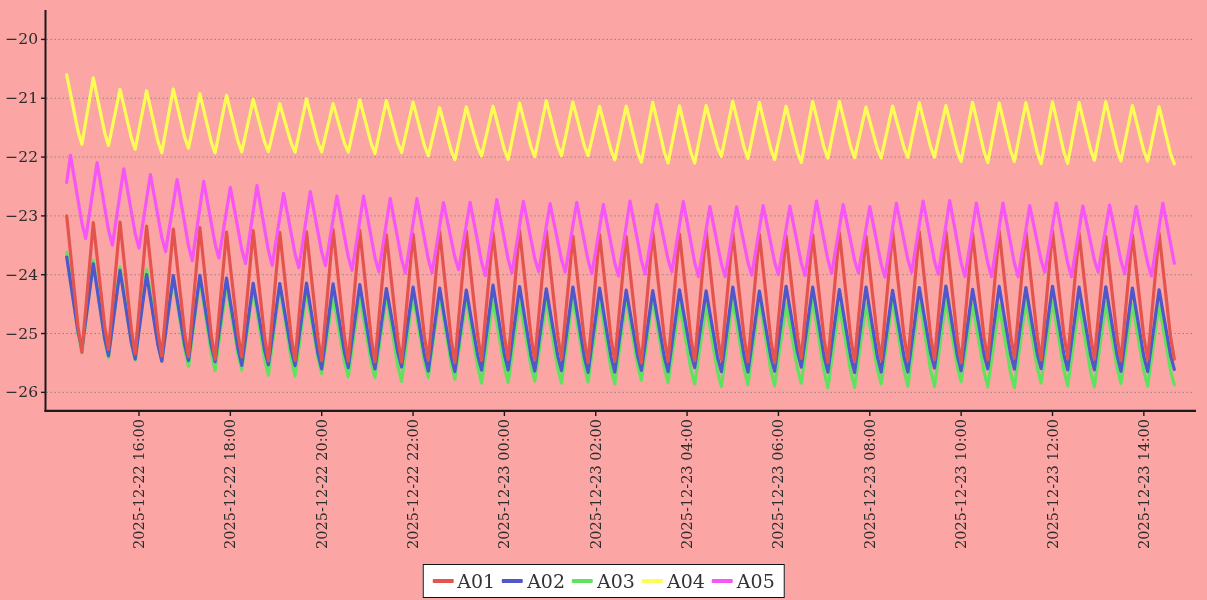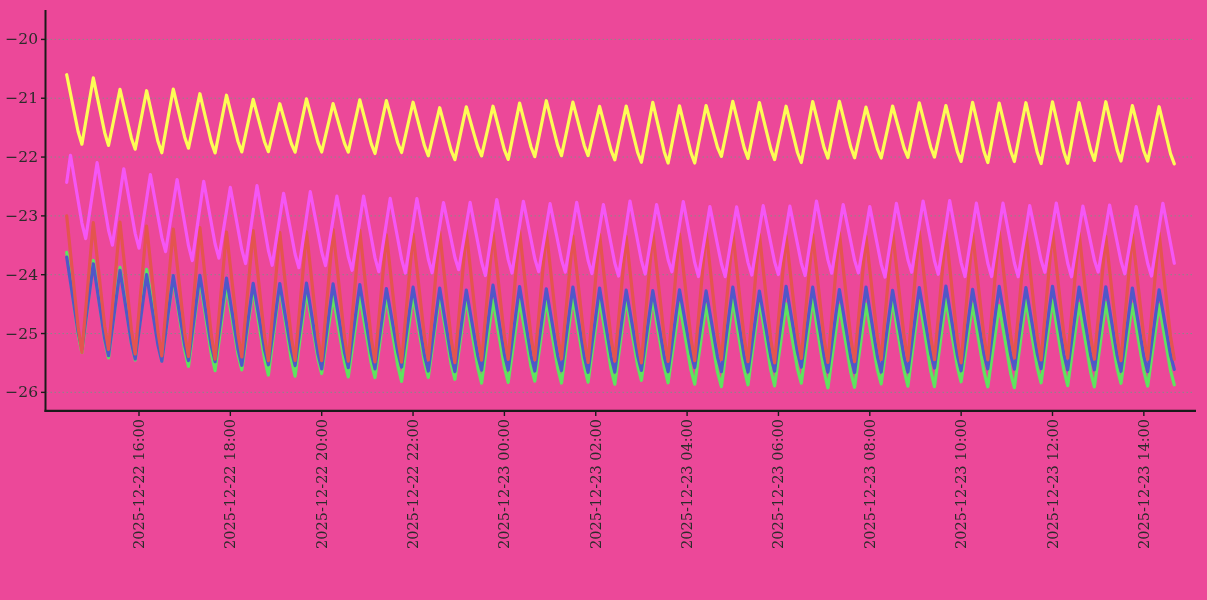--- a/index.html
+++ b/index.html
@@ -1,17 +1,17 @@
 <!DOCTYPE html>
 <html><head>
 <meta charset="utf-8">
 <style>
   html,body { margin:0; padding:0; background:#ffffff; }
   .canvas {
-    position:relative; width:1207px; height:600px; background:#ec4899;
+    position:relative; width:1207px; height:600px; background:#fca5a5;
     font-family:"DejaVu Serif", serif; overflow:hidden;
   }
   svg { position:absolute; left:0; top:0; }
   .ylab { font-family:"DejaVu Serif", serif; font-size:15.5px; fill:#2b2b2b; }
   .xlab { font-family:"DejaVu Serif", serif; font-size:14.5px; fill:#2b2b2b; }
   .legend {
     position:absolute; top:564px; left:50%; transform:translateX(-50%);
     display:flex; align-items:center; gap:7px;
     border:1.6px solid #111; background:#ffffff;
     padding:3px 9px; height:26px; box-sizing:content-box;
@@ -71,13 +71,35 @@
       <text x="783.4499999999999" y="419" text-anchor="end" class="xlab" transform="rotate(-90 783.4499999999999 419)">2025-12-23 06:00</text>
       <line x1="869.8" y1="412" x2="869.8" y2="416" stroke="#1a1a1a" stroke-width="1.4"></line>
       <text x="874.8" y="419" text-anchor="end" class="xlab" transform="rotate(-90 874.8 419)">2025-12-23 08:00</text>
       <line x1="961.15" y1="412" x2="961.15" y2="416" stroke="#1a1a1a" stroke-width="1.4"></line>
       <text x="966.15" y="419" text-anchor="end" class="xlab" transform="rotate(-90 966.15 419)">2025-12-23 10:00</text>
       <line x1="1052.5" y1="412" x2="1052.5" y2="416" stroke="#1a1a1a" stroke-width="1.4"></line>
       <text x="1057.5" y="419" text-anchor="end" class="xlab" transform="rotate(-90 1057.5 419)">2025-12-23 12:00</text>
       <line x1="1143.85" y1="412" x2="1143.85" y2="416" stroke="#1a1a1a" stroke-width="1.4"></line>
       <text x="1148.85" y="419" text-anchor="end" class="xlab" transform="rotate(-90 1148.85 419)">2025-12-23 14:00</text>
     </svg>
+  <div class="legend" id="legend">
+      <span class="legend-item">
+        <span class="legend-swatch" style="background: rgb(228, 84, 79);"></span>
+        <span>A01</span>
+      </span>
+      <span class="legend-item">
+        <span class="legend-swatch" style="background: rgb(80, 87, 200);"></span>
+        <span>A02</span>
+      </span>
+      <span class="legend-item">
+        <span class="legend-swatch" style="background: rgb(95, 227, 95);"></span>
+        <span>A03</span>
+      </span>
+      <span class="legend-item">
+        <span class="legend-swatch" style="background: rgb(253, 253, 85);"></span>
+        <span>A04</span>
+      </span>
+      <span class="legend-item">
+        <span class="legend-swatch" style="background: rgb(245, 86, 245);"></span>
+        <span>A05</span>
+      </span>
+    </div>
 </div>
 
 </body></html>

